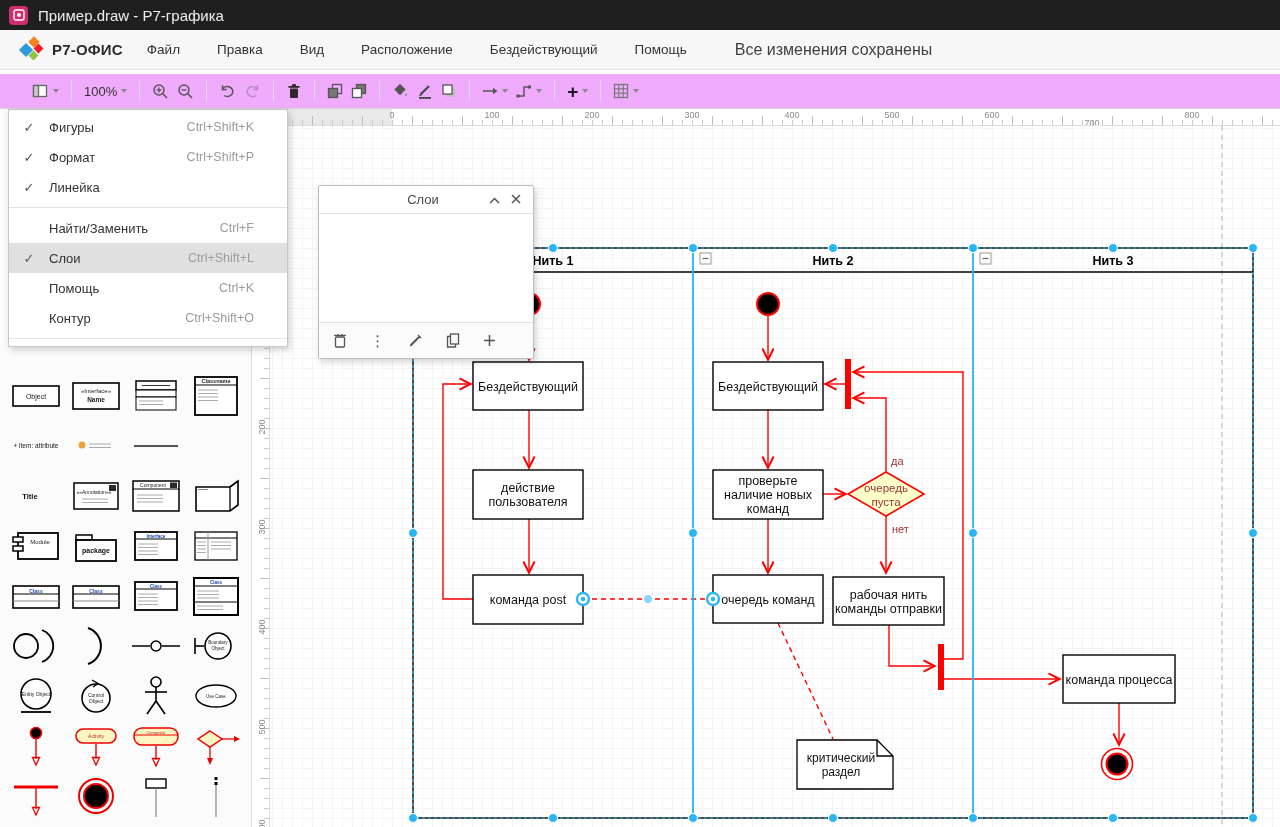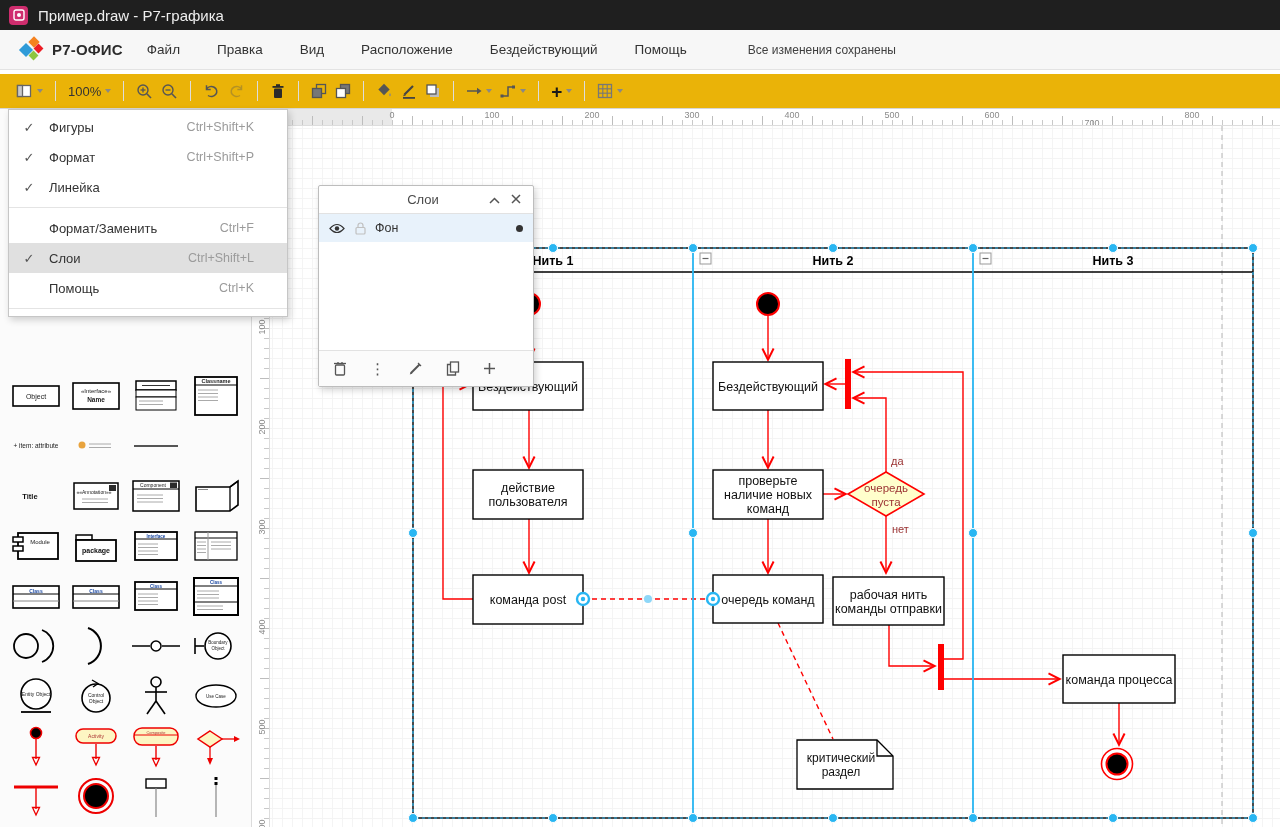--- a/index.html
+++ b/index.html
@@ -10,24 +10,24 @@
   .titlebar { position:absolute; left:0; top:0; width:1280px; height:30px; background:#1f1f1f; display:flex; align-items:center; padding-left:9px; z-index:60; }
   .app-icon { width:19px; height:19px; border-radius:4px; background:#cf2d6e; display:flex; align-items:center; justify-content:center; }
   .titlebar-text { color:#eeeeee; font-size:15px; margin-left:10px; }
 
   
   .menubar { position:absolute; left:0; top:30px; width:1280px; height:40px; background:#f7f7f7; border-bottom:1px solid #e3e3e3; display:flex; align-items:center; z-index:55; }
   .brand { display:flex; align-items:center; margin-left:18px; }
   .brand-name { font-size:15px; font-weight:bold; color:#2b2b2b; margin-left:7px; letter-spacing:.2px; }
   .menu-items { display:flex; margin-left:24px; }
   .menu-item { font-size:13.5px; color:#333; padding:6px 0; margin-right:37px; cursor:default; }
-  .save-status { font-size:12px; color:#3f3f3f; margin-left:24px; }
+  .save-status { font-size:16px; color:#3f3f3f; margin-left:11px; }
 
   
-  .toolbar { position:absolute; left:0; top:74px; width:1280px; height:35px; background:#eab308; border-bottom:1px solid #d6d6d6; display:flex; align-items:center; z-index:55; padding-left:12px; }
+  .toolbar { position:absolute; left:0; top:74px; width:1280px; height:35px; background:#f0abfc; border-bottom:1px solid #d6d6d6; display:flex; align-items:center; z-index:55; padding-left:28px; }
   .tb-btn { display:flex; align-items:center; justify-content:center; height:26px; min-width:24px; padding:0 4px; color:#555; }
   .tb-sep { width:1px; height:20px; background:#ddd; margin:0 8px; }
   .caret { width:0; height:0; border-left:3.5px solid transparent; border-right:3.5px solid transparent; border-top:4px solid #888; margin-left:4px; }
   .zoom-val { font-size:13px; color:#333; }
   .tb-disabled svg { opacity:.35; }
   .plus-glyph { font-size:19px; font-weight:bold; color:#1a1a1a; line-height:1; }
 
   
   .sidebar { position:absolute; left:0; top:109px; width:252px; height:718px; background:#fbfbfb; border-right:1px solid #dcdcdc; z-index:10; overflow:hidden; }
   .shape-grid { position:absolute; left:0; top:264px; width:252px; display:grid; grid-template-columns:repeat(4,1fr); justify-items:center; align-items:center; row-gap:4px; padding:0 6px; }
@@ -672,61 +672,54 @@
       <span class="dd-shortcut" data-interactable="false">Ctrl+Shift+P</span>
     </div>
     <div class="dd-row" data-interactable="true">
       <span class="dd-check" data-interactable="false">✓</span>
       <span class="dd-label" data-interactable="false">Линейка</span>
       <span class="dd-shortcut" data-interactable="false"></span>
     </div>
     <div class="dd-sep"></div>
     <div class="dd-row" data-interactable="true">
       <span class="dd-check" data-interactable="false"></span>
-      <span class="dd-label" data-interactable="false">Формат/Заменить</span>
+      <span class="dd-label" data-interactable="false">Найти/Заменить</span>
       <span class="dd-shortcut" data-interactable="false">Ctrl+F</span>
     </div>
     <div class="dd-row hl" data-interactable="true">
       <span class="dd-check" data-interactable="false">✓</span>
       <span class="dd-label" data-interactable="false">Слои</span>
       <span class="dd-shortcut" data-interactable="false">Ctrl+Shift+L</span>
     </div>
     <div class="dd-row" data-interactable="true">
       <span class="dd-check" data-interactable="false"></span>
       <span class="dd-label" data-interactable="false">Помощь</span>
       <span class="dd-shortcut" data-interactable="false">Ctrl+K</span>
+    </div>
+    <div class="dd-row" data-interactable="true">
+      <span class="dd-check" data-interactable="false"></span>
+      <span class="dd-label" data-interactable="false">Контур</span>
+      <span class="dd-shortcut" data-interactable="false">Ctrl+Shift+O</span>
     </div>
     <div class="dd-sep"></div>
   </div>
 
 <div class="layers" data-interactable="false">
   <div class="layers-header" data-interactable="true">
     <span class="layers-title" data-interactable="false">Слои</span>
     <span class="layers-hbtn" data-interactable="true">
       <svg width="11" height="7" viewBox="0 0 11 7">
           <polyline points="1,6 5.5,1.5 10,6" fill="none" stroke="#555" stroke-width="1.5"></polyline>
         </svg>
     </span>
     <span class="layers-hbtn x" data-interactable="true">
       <svg width="10" height="10" viewBox="0 0 10 10">
           <path d="M1,1 L9,9 M9,1 L1,9" stroke="#555" stroke-width="1.5"></path>
         </svg>
     </span>
-  </div>
-  <div class="layer-row" data-interactable="true">
-    <svg width="16" height="11" viewBox="0 0 16 11" data-interactable="true">
-      <path d="M1,5.5 Q8,-2.5 15,5.5 Q8,13.5 1,5.5 Z" fill="none" stroke="#333" stroke-width="1.2"></path>
-      <circle cx="8" cy="5.5" r="2.2" fill="#333"></circle>
-    </svg>
-    <svg width="11" height="13" viewBox="0 0 11 13" style="margin-left:10px" data-interactable="true">
-      <rect x="1" y="5.5" width="9" height="6.5" rx="1" fill="none" stroke="#c0c0c0" stroke-width="1.2"></rect>
-      <path d="M3,5.5 V3.5 a2.5,2.5 0 0 1 5,0 V5.5" fill="none" stroke="#c0c0c0" stroke-width="1.2"></path>
-    </svg>
-    <span class="layer-name" data-interactable="false">Фон</span>
-    <span class="layer-dot" data-interactable="false"></span>
   </div>
   <div class="layers-body" data-interactable="false"></div>
   <div class="layers-footer" data-interactable="false">
     <span class="lf-btn" data-interactable="true">
       <svg width="14" height="15" viewBox="0 0 14 15">
           <rect x="2.5" y="4" width="9" height="10" rx="1" fill="none" stroke="#555" stroke-width="1.3"></rect>
           <line x1="1" y1="2.5" x2="13" y2="2.5" stroke="#555" stroke-width="1.3"></line>
           <line x1="5" y1="2.5" x2="5" y2="1" stroke="#555" stroke-width="1.3"></line>
           <line x1="9" y1="2.5" x2="9" y2="1" stroke="#555" stroke-width="1.3"></line>
         </svg>

